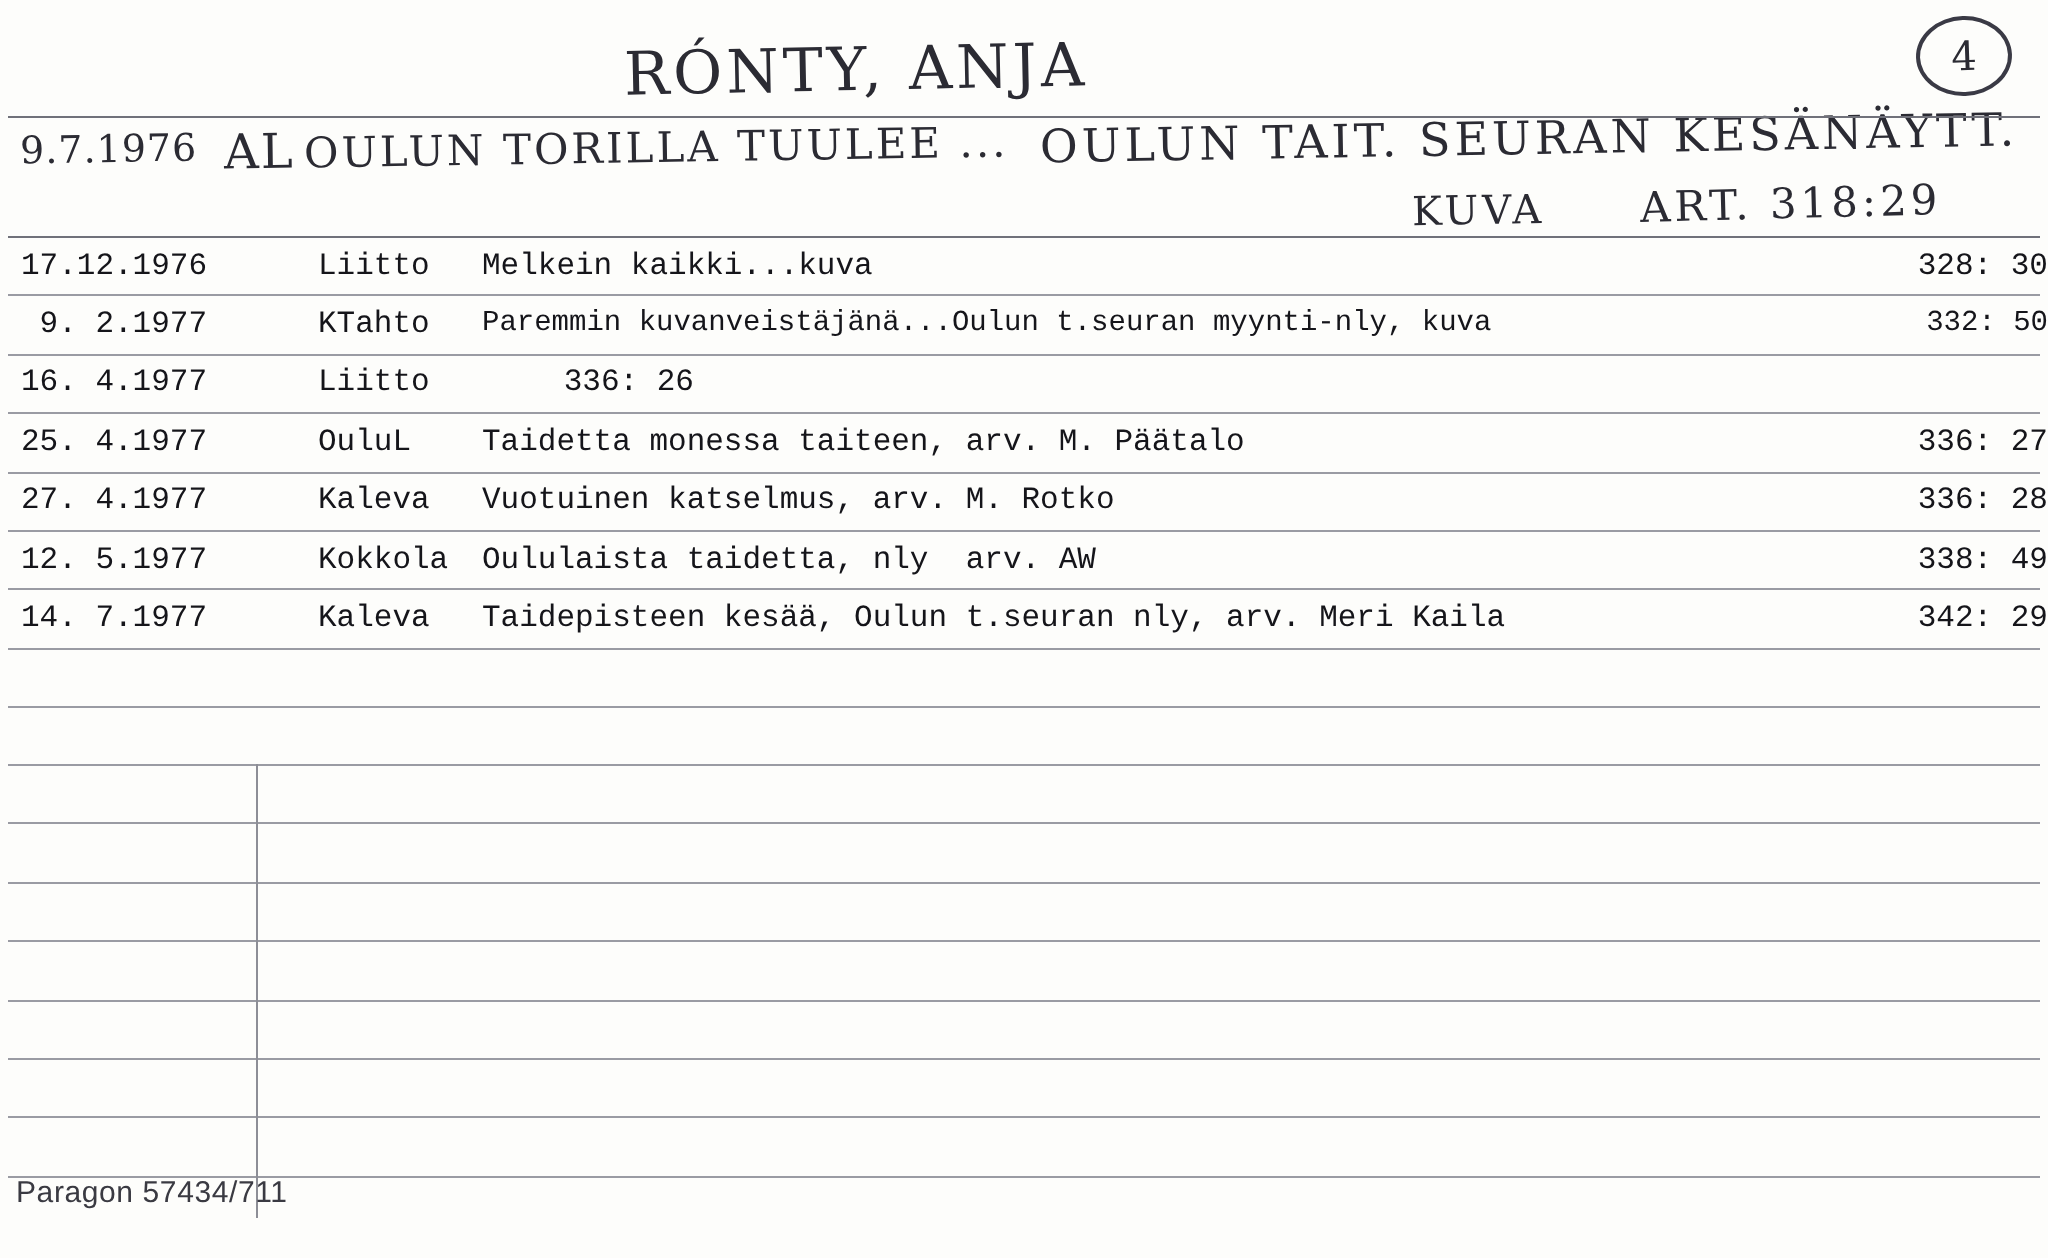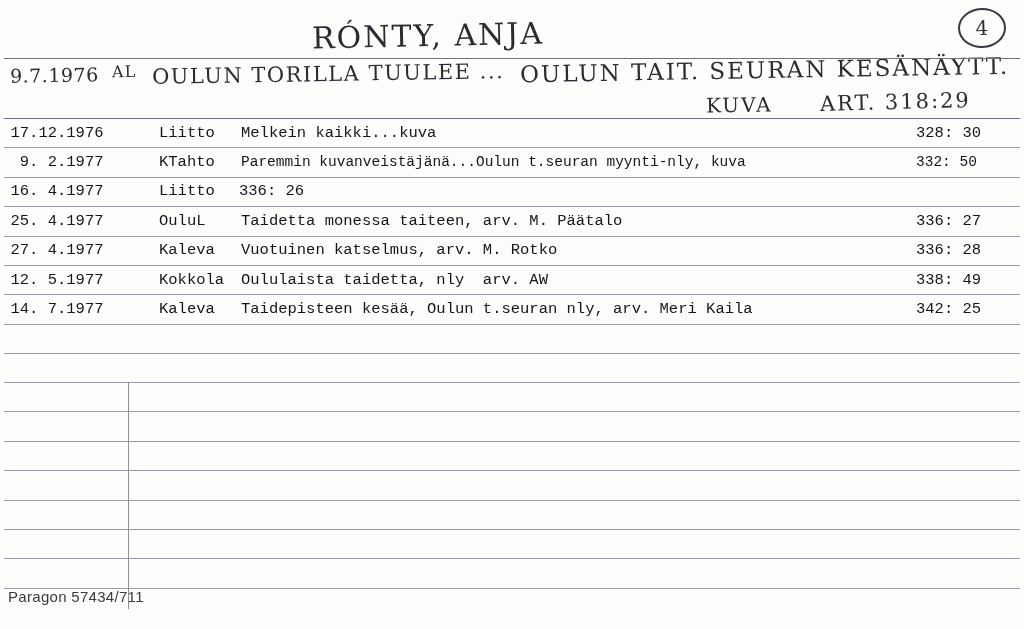--- a/index.html
+++ b/index.html
@@ -56,21 +56,21 @@
   .hand-date {
     left: 10px;
     top: 64px;
     font-size: 19px;
     transform: rotate(-1deg);
     letter-spacing: 0.5px;
   }
   .hand-src {
     left: 112px;
     top: 62px;
-    font-size: 16px;
+    font-size: 24px;
     transform: rotate(-0.8deg);
     font-variant: small-caps;
   }
   .hand-title2 {
     left: 152px;
     top: 62px;
     font-size: 21px;
     transform: rotate(-0.9deg);
     font-variant: small-caps;
     letter-spacing: 1.5px;
@@ -156,21 +156,21 @@
     margin-left: 29px;
   }
   .c-title {
     flex: 1;
     padding-left: 2px;
     white-space: pre;
     overflow: hidden;
   }
   .c-ref {
     width: 108px;
-    padding-right: 14px;
+    text-align: right;
     box-sizing: border-box;
     white-space: pre;
   }
   .row.small .c-title { font-size: 14.5px; }
   .row.small .c-ref { font-size: 14.5px; }
 
   .footer {
     position: absolute;
     left: 8px;
     bottom: 24px;
@@ -250,18 +250,18 @@
       <div class="row">
         <div class="c-date">12. 5.1977</div>
         <div class="c-src">Kokkola</div>
         <div class="c-title">Oululaista taidetta, nly  arv. AW</div>
         <div class="c-ref">338: 49</div>
       </div>
       <div class="row">
         <div class="c-date">14. 7.1977</div>
         <div class="c-src">Kaleva</div>
         <div class="c-title">Taidepisteen kesää, Oulun t.seuran nly, arv. Meri Kaila</div>
-        <div class="c-ref">342: 25</div>
+        <div class="c-ref">342: 29</div>
       </div>
     </div>
 
   <div class="footer">Paragon 57434/711</div>
 </div>
 
 </body></html>

